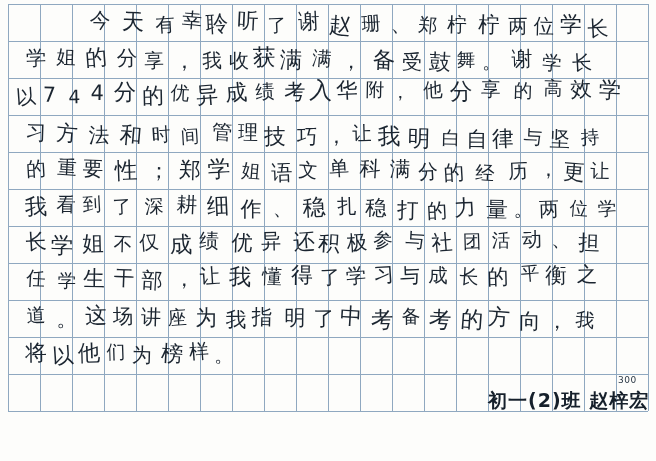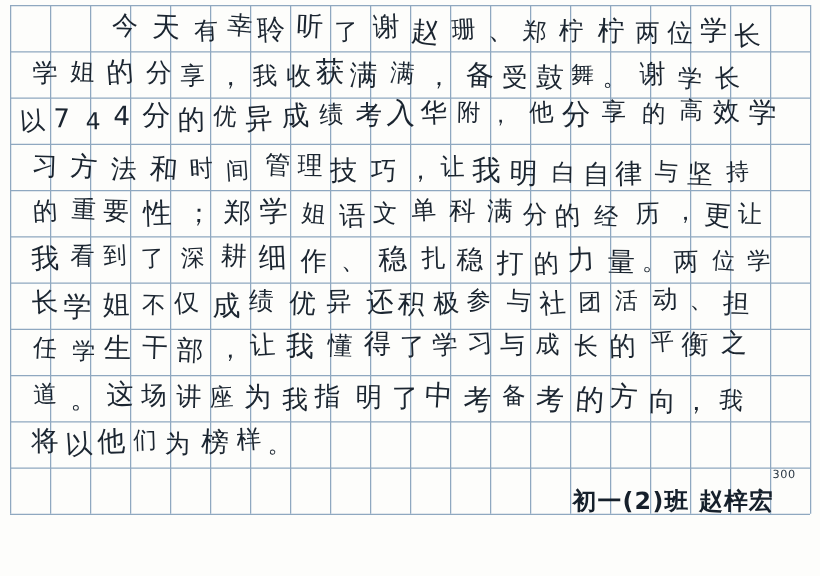--- a/index.html
+++ b/index.html
@@ -113,17 +113,17 @@
     <div class="hand-line" style="left: 26px; top: 45px; transform: rotate(0.27deg);"><span style="transform: translateY(-0.1px) rotate(-2.3deg) scale(1.01); margin-right: 10.1px;">学</span><span style="transform: translateY(-1.3px) rotate(1.6deg) scale(0.96); margin-right: 9.9px;">姐</span><span style="transform: translateY(-1.1px) rotate(-4.5deg) scale(1.09); margin-right: 11.1px;">的</span><span style="transform: translateY(-0.7px) rotate(-0.6deg) scale(1.03); margin-right: 7px;">分</span><span style="transform: translateY(1.7px) rotate(-1.9deg) scale(0.98); margin-right: 9.8px;">享</span><span style="transform: translateY(1.9px) rotate(-4deg) scale(1.07); margin-right: 8.6px;">，</span><span style="transform: translateY(1.6px) rotate(-2.9deg) scale(0.98); margin-right: 6.8px;">我</span><span style="transform: translateY(1.4px) rotate(-0.4deg) scale(1); margin-right: 5px;">收</span><span style="transform: translateY(-2px) rotate(-0.7deg) scale(1.14); margin-right: 7.2px;">获</span><span style="transform: translateY(0.5px) rotate(0.7deg) scale(1.12); margin-right: 10.8px;">满</span><span style="transform: translateY(-1.2px) rotate(4.3deg) scale(0.97); margin-right: 9px;">满</span><span style="transform: translateY(1.4px) rotate(-1deg) scale(1.03); margin-right: 12.6px;">，</span><span style="transform: translateY(0px) rotate(2.5deg) scale(1.12); margin-right: 8.1px;">备</span><span style="transform: translateY(1.9px) rotate(0.8deg) scale(1.02); margin-right: 7.7px;">受</span><span style="transform: translateY(2px) rotate(2.2deg) scale(1.11); margin-right: 6.4px;">鼓</span><span style="transform: translateY(-0.8px) rotate(-2.3deg) scale(0.93); margin-right: 6.1px;">舞</span><span style="transform: translateY(1.6px) rotate(1.5deg) scale(0.97); margin-right: 9.4px;">。</span><span style="transform: translateY(-1.6px) rotate(-1.9deg) scale(1.05); margin-right: 10.1px;">谢</span><span style="transform: translateY(2.1px) rotate(3.8deg) scale(0.97); margin-right: 10.4px;">学</span><span style="transform: translateY(1.6px) rotate(-3.4deg) scale(0.99); margin-right: 7.5px;">长</span></div>
     <div class="hand-line" style="left: 16px; top: 82px; transform: rotate(-0.52deg);"><span style="transform: translateY(1.7px) rotate(-3.5deg) scale(1); margin-right: 7.2px;">以</span><span style="transform: translateY(-0.1px) rotate(1deg) scale(1.04); margin-right: 12.5px;">7</span><span style="transform: translateY(2.4px) rotate(-0.5deg) scale(0.94); margin-right: 9.7px;">4</span><span style="transform: translateY(-1.7px) rotate(1.4deg) scale(1.05); margin-right: 11.1px;">4</span><span style="transform: translateY(-2.2px) rotate(0.8deg) scale(1.12); margin-right: 8.8px;">分</span><span style="transform: translateY(1.6px) rotate(-0.6deg) scale(1.09); margin-right: 6.3px;">的</span><span style="transform: translateY(-0.9px) rotate(3.6deg) scale(0.94); margin-right: 6.8px;">优</span><span style="transform: translateY(1.3px) rotate(-3.9deg) scale(1.09); margin-right: 9.6px;">异</span><span style="transform: translateY(-0.5px) rotate(-4.4deg) scale(1.1); margin-right: 8.6px;">成</span><span style="transform: translateY(-1.4px) rotate(-2.9deg) scale(0.96); margin-right: 9.8px;">绩</span><span style="transform: translateY(-0.9px) rotate(0.7deg) scale(1.06); margin-right: 6px;">考</span><span style="transform: translateY(-2px) rotate(3.2deg) scale(1.14); margin-right: 6.1px;">入</span><span style="transform: translateY(-2.1px) rotate(-2.2deg) scale(1.07); margin-right: 8.5px;">华</span><span style="transform: translateY(-2.3px) rotate(1.6deg) scale(0.93); margin-right: 5px;">附</span><span style="transform: translateY(0px) rotate(-3.4deg) scale(0.93); margin-right: 12.9px;">，</span><span style="transform: translateY(-1.7px) rotate(-1.7deg) scale(0.97); margin-right: 7.6px;">他</span><span style="transform: translateY(0.1px) rotate(-0.3deg) scale(1.14); margin-right: 10.7px;">分</span><span style="transform: translateY(-1.7px) rotate(0.9deg) scale(0.98); margin-right: 11.3px;">享</span><span style="transform: translateY(0px) rotate(2.3deg) scale(0.94); margin-right: 10.8px;">的</span><span style="transform: translateY(-2.2px) rotate(2.2deg) scale(0.94); margin-right: 7.5px;">高</span><span style="transform: translateY(-1.2px) rotate(-2.5deg) scale(1.06); margin-right: 9.5px;">效</span><span style="transform: translateY(0.2px) rotate(3.2deg) scale(1.11); margin-right: 9.1px;">学</span></div>
     <div class="hand-line" style="left: 26px; top: 119px; transform: rotate(0.61deg);"><span style="transform: translateY(0.1px) rotate(1.3deg) scale(1.04); margin-right: 11.2px;">习</span><span style="transform: translateY(0.6px) rotate(4.4deg) scale(1.07); margin-right: 12px;">方</span><span style="transform: translateY(2.1px) rotate(-1.6deg) scale(1.03); margin-right: 12px;">法</span><span style="transform: translateY(2.2px) rotate(4.1deg) scale(1.11); margin-right: 9.4px;">和</span><span style="transform: translateY(1px) rotate(-4.2deg) scale(0.94); margin-right: 9.8px;">时</span><span style="transform: translateY(2.3px) rotate(-4.2deg) scale(0.92); margin-right: 11.8px;">间</span><span style="transform: translateY(-2.3px) rotate(3.1deg) scale(1.02); margin-right: 5.8px;">管</span><span style="transform: translateY(-2.2px) rotate(0.1deg) scale(1); margin-right: 6.7px;">理</span><span style="transform: translateY(1.4px) rotate(-0.7deg) scale(1.09); margin-right: 12.4px;">技</span><span style="transform: translateY(1.6px) rotate(-1.2deg) scale(1.04); margin-right: 9.1px;">巧</span><span style="transform: translateY(0.4px) rotate(-3.4deg) scale(1.04); margin-right: 5.8px;">，</span><span style="transform: translateY(-2.5px) rotate(-2.1deg) scale(0.96); margin-right: 7.5px;">让</span><span style="transform: translateY(0.2px) rotate(-1.8deg) scale(1.14); margin-right: 9.2px;">我</span><span style="transform: translateY(2px) rotate(0.7deg) scale(1.13); margin-right: 12.5px;">明</span><span style="transform: translateY(1.2px) rotate(0.5deg) scale(0.94); margin-right: 6.2px;">白</span><span style="transform: translateY(2.2px) rotate(-0.2deg) scale(1.06); margin-right: 5.2px;">自</span><span style="transform: translateY(1.3px) rotate(-2.8deg) scale(1.09); margin-right: 10.8px;">律</span><span style="transform: translateY(-0.5px) rotate(2.6deg) scale(0.93); margin-right: 6.7px;">与</span><span style="transform: translateY(0.9px) rotate(1.5deg) scale(1.02); margin-right: 9.9px;">坚</span><span style="transform: translateY(-1px) rotate(-2.4deg) scale(0.92); margin-right: 12px;">持</span></div>
     <div class="hand-line" style="left: 26px; top: 156px; transform: rotate(0.2deg);"><span style="transform: translateY(-0.5px) rotate(-3.6deg) scale(0.99); margin-right: 11.2px;">的</span><span style="transform: translateY(-1.9px) rotate(3.4deg) scale(0.97); margin-right: 5.9px;">重</span><span style="transform: translateY(-0.9px) rotate(1.6deg) scale(1.03); margin-right: 12.9px;">要</span><span style="transform: translateY(0.9px) rotate(-2.3deg) scale(1.14); margin-right: 12.7px;">性</span><span style="transform: translateY(0.9px) rotate(1.3deg) scale(1.05); margin-right: 11.7px;">；</span><span style="transform: translateY(0.2px) rotate(1.3deg) scale(1.09); margin-right: 9.1px;">郑</span><span style="transform: translateY(-1.1px) rotate(-3.5deg) scale(1.14); margin-right: 11.9px;">学</span><span style="transform: translateY(0.8px) rotate(4.5deg) scale(0.95); margin-right: 10.3px;">姐</span><span style="transform: translateY(2.5px) rotate(-2.1deg) scale(1.06); margin-right: 6.6px;">语</span><span style="transform: translateY(0.1px) rotate(4deg) scale(0.96); margin-right: 11px;">文</span><span style="transform: translateY(-2.3px) rotate(-4.1deg) scale(1); margin-right: 10.5px;">单</span><span style="transform: translateY(-1.9px) rotate(2.8deg) scale(1.05); margin-right: 9.8px;">科</span><span style="transform: translateY(-1.7px) rotate(0.4deg) scale(1.03); margin-right: 8px;">满</span><span style="transform: translateY(0.8px) rotate(-3.1deg) scale(0.99); margin-right: 6.1px;">分</span><span style="transform: translateY(1.7px) rotate(-3.5deg) scale(1.03); margin-right: 11.8px;">的</span><span style="transform: translateY(2.2px) rotate(3.4deg) scale(0.96); margin-right: 12.7px;">经</span><span style="transform: translateY(-0.2px) rotate(-2.8deg) scale(0.99); margin-right: 9.7px;">历</span><span style="transform: translateY(-2.1px) rotate(-3.6deg) scale(1.02); margin-right: 6.4px;">，</span><span style="transform: translateY(0.8px) rotate(4.1deg) scale(1.07); margin-right: 5.5px;">更</span><span style="transform: translateY(-0.2px) rotate(0.9deg) scale(0.96); margin-right: 6px;">让</span></div>
     <div class="hand-line" style="left: 26px; top: 193px; transform: rotate(0.33deg);"><span style="transform: translateY(0.5px) rotate(-3.9deg) scale(1.11); margin-right: 10.3px;">我</span><span style="transform: translateY(-1.8px) rotate(0.6deg) scale(0.97); margin-right: 5.8px;">看</span><span style="transform: translateY(-2.5px) rotate(-3.5deg) scale(0.93); margin-right: 9.5px;">到</span><span style="transform: translateY(-0.2px) rotate(-3.5deg) scale(0.93); margin-right: 12.2px;">了</span><span style="transform: translateY(-0.8px) rotate(-3.1deg) scale(0.94); margin-right: 13px;">深</span><span style="transform: translateY(-2.5px) rotate(2.3deg) scale(1.02); margin-right: 11.7px;">耕</span><span style="transform: translateY(-1.5px) rotate(-2.8deg) scale(1.12); margin-right: 12.7px;">细</span><span style="transform: translateY(1.3px) rotate(-0.2deg) scale(1.05); margin-right: 11.7px;">作</span><span style="transform: translateY(0.9px) rotate(1.5deg) scale(1); margin-right: 11.3px;">、</span><span style="transform: translateY(-0.7px) rotate(-3.2deg) scale(1.14); margin-right: 12.4px;">稳</span><span style="transform: translateY(-1.7px) rotate(-1.9deg) scale(0.99); margin-right: 9.5px;">扎</span><span style="transform: translateY(-0.6px) rotate(1.8deg) scale(1.07); margin-right: 12.2px;">稳</span><span style="transform: translateY(1.9px) rotate(1deg) scale(1.07); margin-right: 8.8px;">打</span><span style="transform: translateY(2px) rotate(-3.3deg) scale(1.01); margin-right: 7.6px;">的</span><span style="transform: translateY(-1.1px) rotate(-3.3deg) scale(1.09); margin-right: 12.2px;">力</span><span style="transform: translateY(0.7px) rotate(0.8deg) scale(1.09); margin-right: 7.1px;">量</span><span style="transform: translateY(0.2px) rotate(3.5deg) scale(1.01); margin-right: 5px;">。</span><span style="transform: translateY(0px) rotate(-2.3deg) scale(1); margin-right: 10.4px;">两</span><span style="transform: translateY(-1px) rotate(4deg) scale(0.92); margin-right: 8.2px;">位</span><span style="transform: translateY(-1.1px) rotate(-4.4deg) scale(0.93); margin-right: 6.2px;">学</span></div>
     <div class="hand-line" style="left: 26px; top: 230px; transform: rotate(-0.26deg);"><span style="transform: translateY(-1.7px) rotate(-3deg) scale(1.05); margin-right: 6.3px;">长</span><span style="transform: translateY(2.4px) rotate(1.2deg) scale(1.12); margin-right: 10.9px;">学</span><span style="transform: translateY(0.6px) rotate(-1.2deg) scale(1.07); margin-right: 10.3px;">姐</span><span style="transform: translateY(1.1px) rotate(1.7deg) scale(0.93); margin-right: 5.4px;">不</span><span style="transform: translateY(-0.6px) rotate(-4.3deg) scale(0.98); margin-right: 12.6px;">仅</span><span style="transform: translateY(2.1px) rotate(-1.9deg) scale(1.12); margin-right: 8px;">成</span><span style="transform: translateY(-1.6px) rotate(1.5deg) scale(0.99); margin-right: 12.3px;">绩</span><span style="transform: translateY(0.3px) rotate(2deg) scale(1.06); margin-right: 9.1px;">优</span><span style="transform: translateY(-1.1px) rotate(-1deg) scale(1); margin-right: 13px;">异</span><span style="transform: translateY(-0.5px) rotate(-4.1deg) scale(1.09); margin-right: 5.2px;">还</span><span style="transform: translateY(1.2px) rotate(3.9deg) scale(1.08); margin-right: 8.2px;">积</span><span style="transform: translateY(0.6px) rotate(-3.8deg) scale(1.02); margin-right: 6px;">极</span><span style="transform: translateY(-1.8px) rotate(-0.1deg) scale(0.98); margin-right: 11.7px;">参</span><span style="transform: translateY(-1px) rotate(3.8deg) scale(0.96); margin-right: 6.8px;">与</span><span style="transform: translateY(1.1px) rotate(-3.9deg) scale(1.05); margin-right: 10.4px;">社</span><span style="transform: translateY(0.3px) rotate(-1.5deg) scale(0.93); margin-right: 8.9px;">团</span><span style="transform: translateY(-0.7px) rotate(0.5deg) scale(0.92); margin-right: 10.9px;">活</span><span style="transform: translateY(-1.7px) rotate(-0.9deg) scale(1); margin-right: 9px;">动</span><span style="transform: translateY(-1.7px) rotate(-1.6deg) scale(0.99); margin-right: 8px;">、</span><span style="transform: translateY(1.9px) rotate(2.1deg) scale(1.07); margin-right: 8.6px;">担</span></div>
     <div class="hand-line" style="left: 26px; top: 267px; transform: rotate(-0.62deg);"><span style="transform: translateY(-1.9px) rotate(3.9deg) scale(0.96); margin-right: 11.1px;">任</span><span style="transform: translateY(0.9px) rotate(0.5deg) scale(0.92); margin-right: 6.9px;">学</span><span style="transform: translateY(-1px) rotate(1.5deg) scale(1.09); margin-right: 9.9px;">生</span><span style="transform: translateY(-1.3px) rotate(2.8deg) scale(1.03); margin-right: 7.7px;">干</span><span style="transform: translateY(1.5px) rotate(3.8deg) scale(1.07); margin-right: 12.5px;">部</span><span style="transform: translateY(0.6px) rotate(-1.2deg) scale(1.02); margin-right: 5.5px;">，</span><span style="transform: translateY(-2.3px) rotate(-3.1deg) scale(1.01); margin-right: 10.9px;">让</span><span style="transform: translateY(-1px) rotate(1.5deg) scale(1.12); margin-right: 11.3px;">我</span><span style="transform: translateY(-1.2px) rotate(2.8deg) scale(1); margin-right: 9.8px;">懂</span><span style="transform: translateY(-2.5px) rotate(1.2deg) scale(1.09); margin-right: 8.3px;">得</span><span style="transform: translateY(0.3px) rotate(-2deg) scale(0.99); margin-right: 6px;">了</span><span style="transform: translateY(-0.9px) rotate(-4.1deg) scale(1.01); margin-right: 8px;">学</span><span style="transform: translateY(-2px) rotate(-3deg) scale(1.03); margin-right: 6px;">习</span><span style="transform: translateY(-0.5px) rotate(-1.6deg) scale(1); margin-right: 8.3px;">与</span><span style="transform: translateY(-0.4px) rotate(1.7deg) scale(0.97); margin-right: 10.8px;">成</span><span style="transform: translateY(1.4px) rotate(4.1deg) scale(0.97); margin-right: 9.4px;">长</span><span style="transform: translateY(1.7px) rotate(-0.9deg) scale(1.06); margin-right: 11.4px;">的</span><span style="transform: translateY(-1.6px) rotate(-4.2deg) scale(0.93); margin-right: 5.8px;">平</span><span style="transform: translateY(0.7px) rotate(-0.3deg) scale(1.09); margin-right: 11.3px;">衡</span><span style="transform: translateY(0px) rotate(-1.1deg) scale(1.03); margin-right: 9.9px;">之</span></div>
     <div class="hand-line" style="left: 26px; top: 304px; transform: rotate(0.23deg);"><span style="transform: translateY(-2.2px) rotate(-2.7deg) scale(0.95); margin-right: 11px;">道</span><span style="transform: translateY(1.5px) rotate(-0.2deg) scale(1.07); margin-right: 9.1px;">。</span><span style="transform: translateY(-2.2px) rotate(-2.3deg) scale(1.09); margin-right: 7.2px;">这</span><span style="transform: translateY(-1.5px) rotate(-1.3deg) scale(1.02); margin-right: 8.1px;">场</span><span style="transform: translateY(-0.7px) rotate(1.5deg) scale(1.01); margin-right: 5.2px;">讲</span><span style="transform: translateY(-0.2px) rotate(-4.4deg) scale(0.96); margin-right: 9.4px;">座</span><span style="transform: translateY(-0.5px) rotate(0.2deg) scale(1.08); margin-right: 10.1px;">为</span><span style="transform: translateY(1.6px) rotate(-0.9deg) scale(1.03); margin-right: 6.2px;">我</span><span style="transform: translateY(-1.3px) rotate(0.8deg) scale(1.04); margin-right: 12.3px;">指</span><span style="transform: translateY(-0.7px) rotate(0.3deg) scale(1.06); margin-right: 9.9px;">明</span><span style="transform: translateY(0px) rotate(-0.9deg) scale(1.05); margin-right: 6.1px;">了</span><span style="transform: translateY(-2.3px) rotate(3.2deg) scale(1.11); margin-right: 11.9px;">中</span><span style="transform: translateY(1.1px) rotate(-1deg) scale(1.12); margin-right: 8.8px;">考</span><span style="transform: translateY(-2.5px) rotate(-1.1deg) scale(0.94); margin-right: 8.5px;">备</span><span style="transform: translateY(0.7px) rotate(3deg) scale(1.12); margin-right: 12.4px;">考</span><span style="transform: translateY(0.5px) rotate(3.8deg) scale(1.13); margin-right: 6.7px;">的</span><span style="transform: translateY(-1.9px) rotate(4deg) scale(1.1); margin-right: 11.5px;">方</span><span style="transform: translateY(1.8px) rotate(0.6deg) scale(1.08); margin-right: 6.7px;">向</span><span style="transform: translateY(1.6px) rotate(-1.1deg) scale(1.06); margin-right: 8.1px;">，</span><span style="transform: translateY(0.6px) rotate(4deg) scale(0.95); margin-right: 6.4px;">我</span></div>
     <div class="hand-line" style="left: 26px; top: 341px; transform: rotate(-0.22deg);"><span style="transform: translateY(-1.6px) rotate(-0.4deg) scale(1.1); margin-right: 7.4px;">将</span><span style="transform: translateY(1.5px) rotate(-3.5deg) scale(1.07); margin-right: 5.8px;">以</span><span style="transform: translateY(-1px) rotate(-1.5deg) scale(1.12); margin-right: 7px;">他</span><span style="transform: translateY(-2px) rotate(-1.7deg) scale(0.94); margin-right: 6.3px;">们</span><span style="transform: translateY(1.1px) rotate(1.6deg) scale(1); margin-right: 9.9px;">为</span><span style="transform: translateY(-0.1px) rotate(3.3deg) scale(1.1); margin-right: 6.2px;">榜</span><span style="transform: translateY(-2.2px) rotate(-4deg) scale(0.99); margin-right: 5.4px;">样</span><span style="transform: translateY(2px) rotate(3.9deg) scale(0.97); margin-right: 7px;">。</span></div>
 
-    <div class="signature" style="left:458px; top:388px;text-align:center;">初一(2)班 赵梓宏</div>
+    <div class="signature" style="left:488px; top:388px;text-align:center;">初一(2)班 赵梓宏</div>
     <div class="wordcount" style="left:618px; top:375px;">300</div>
   </div>
 
 </div>
 
 </body></html>

